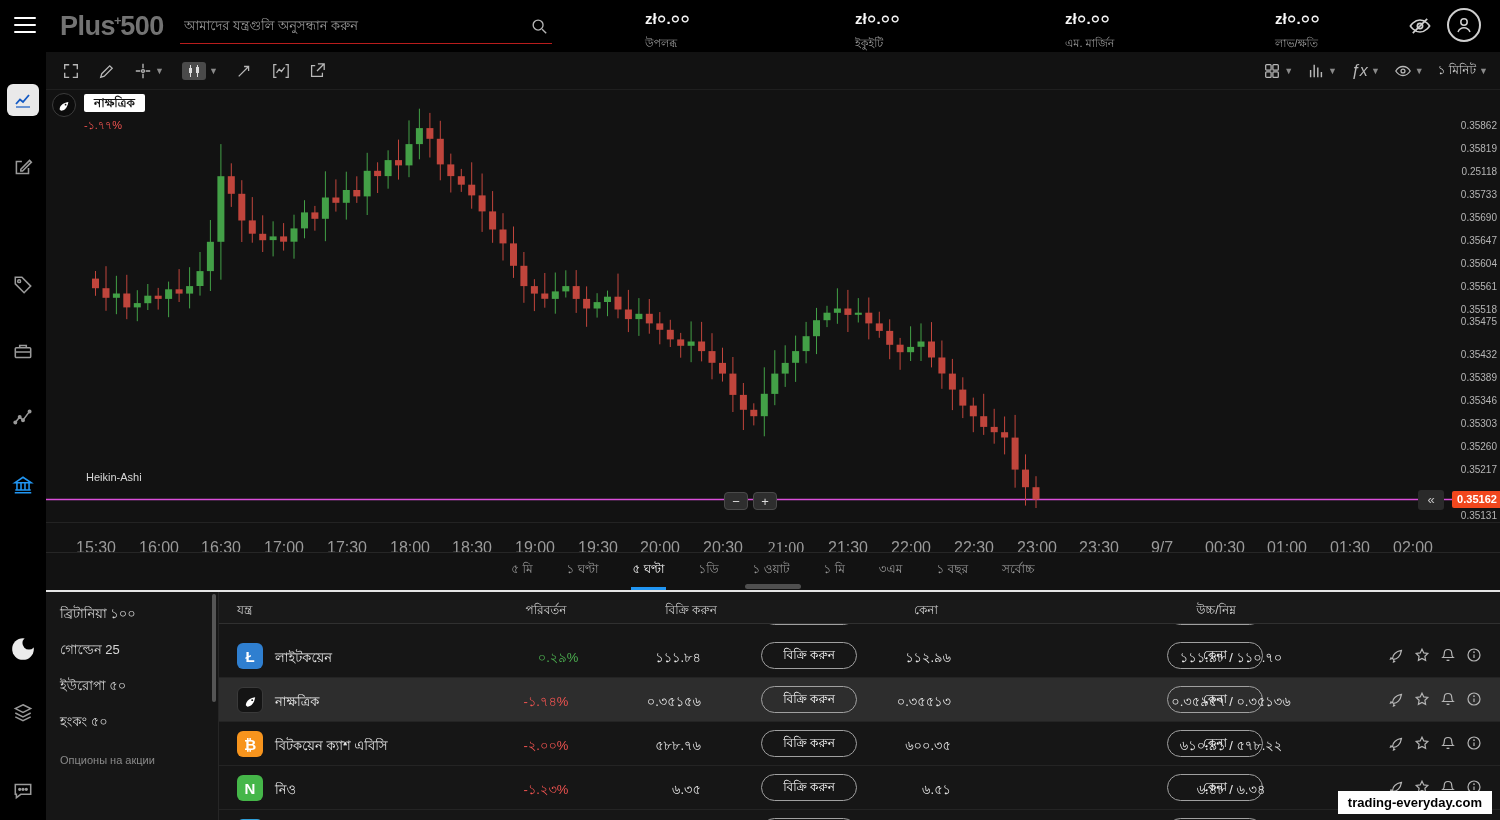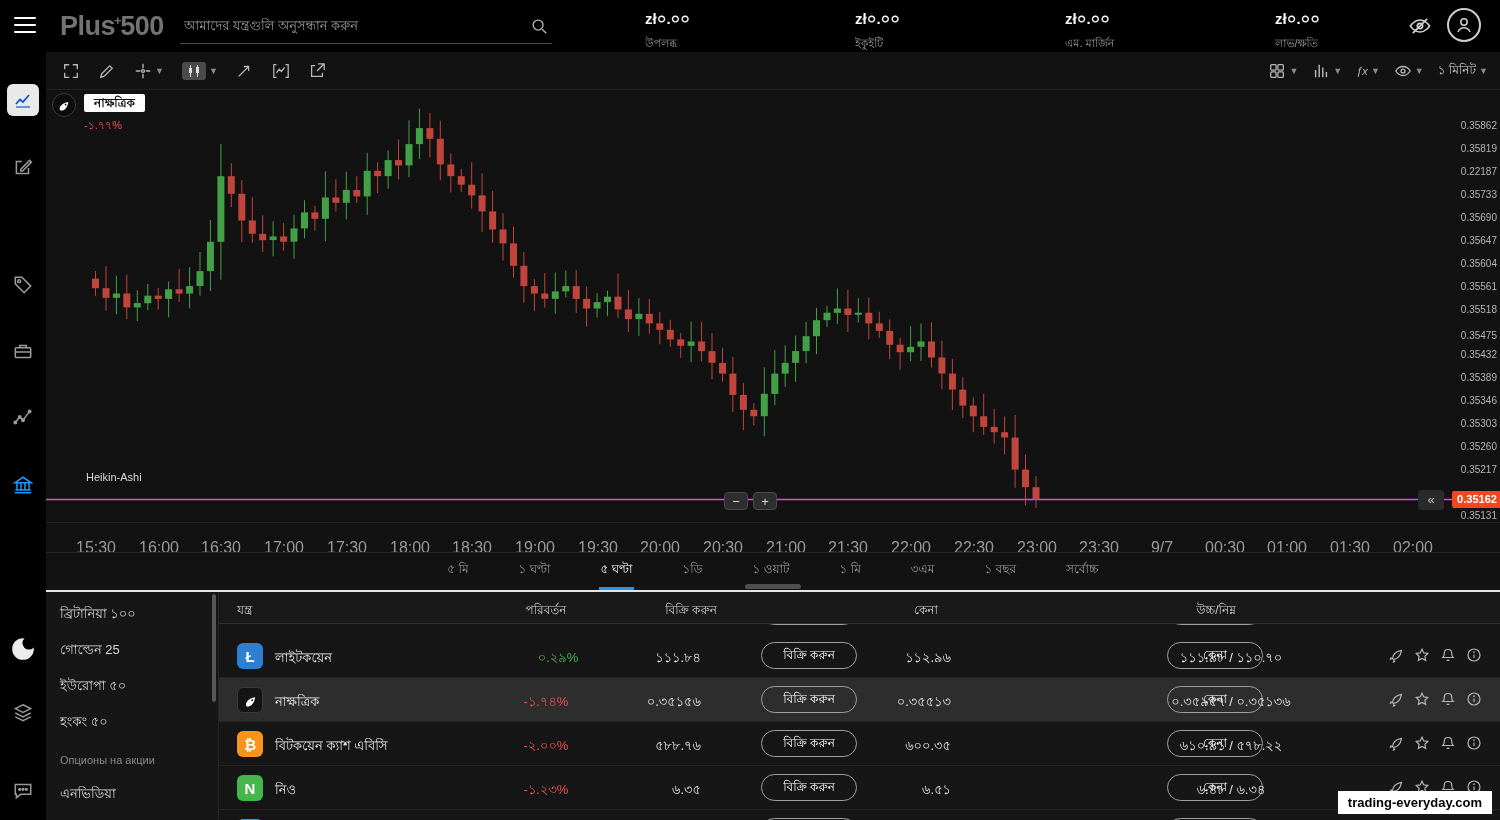--- a/index.html
+++ b/index.html
@@ -25,41 +25,41 @@
   .sidebar{position:absolute;left:0;top:52px;width:46px;height:768px;background:#000;z-index:20;}
   .side-ic{position:absolute;left:50%;transform:translateX(-50%);cursor:pointer;display:flex;align-items:center;justify-content:center;}
   .side-sel-box{width:32px;height:32px;background:#e9e9e9;border-radius:6px;display:flex;align-items:center;justify-content:center;}
   
   .toolbar{position:absolute;left:46px;top:52px;width:1454px;height:38px;background:#121212;border-bottom:1px solid #1f1f1f;z-index:10;}
   .tb-left{position:absolute;left:16px;top:0;height:38px;display:flex;align-items:center;gap:18px;}
   .tb-right{position:absolute;right:12px;top:0;height:38px;display:flex;align-items:center;gap:14px;}
   .tb-item{display:flex;align-items:center;gap:3px;cursor:pointer;color:#b8b8b8;}
   .chev{font-size:9px;color:#8a8a8a;}
   .candle-thumb{width:24px;height:18px;background:#4a4a4a;border-radius:3px;display:flex;align-items:center;justify-content:center;}
-  .fx{font-size:11px;font-style:italic;color:#b8b8b8;}
+  .fx{font-size:16px;font-style:italic;color:#b8b8b8;}
   .interval{font-size:12px;color:#cfcfcf;}
   
   .chart-area{position:absolute;left:46px;top:90px;width:1454px;height:462px;background:#121212;}
   #plot{position:absolute;left:0;top:0;}
   .legend{position:absolute;left:6px;top:3px;display:flex;align-items:flex-start;gap:8px;z-index:5;}
   .legend-ic{width:24px;height:24px;background:#0c0c0c;border:1px solid #3c3c3c;border-radius:50%;display:flex;align-items:center;justify-content:center;}
   .legend-chip{background:#fff;color:#111;font-size:12px;font-weight:bold;padding:2px 10px;border-radius:2px;cursor:pointer;}
   .legend-chg{font-size:11px;color:#ef5350;margin-top:3px;}
   .study-label{position:absolute;left:40px;top:381px;font-size:11px;color:#d8d8d8;z-index:4;}
   .y-axis{position:absolute;left:1408px;top:0;width:46px;height:432px;z-index:4;}
   .y-tick{position:absolute;right:3px;font-size:10px;color:#b5b5b5;}
   .price-badge{position:absolute;left:1406px;width:50px;height:17px;background:#f1471d;color:#fff;font-size:11px;font-weight:bold;text-align:center;line-height:17px;border-radius:2px;z-index:6;}
   .collapse-btn{position:absolute;left:1372px;top:400px;width:26px;height:20px;background:#2a2a2a;border-radius:3px;color:#c5c5c5;font-size:13px;text-align:center;line-height:19px;cursor:pointer;z-index:6;}
   .zoom-ctrls{position:absolute;left:678px;top:402px;display:flex;gap:5px;z-index:6;}
   .zoom-btn{width:24px;height:18px;background:#2e2e2e;border:1px solid #4a4a4a;border-radius:4px;color:#ddd;font-size:13px;line-height:15px;text-align:center;cursor:pointer;padding:0;}
   .time-axis{position:absolute;left:0;top:432px;width:1454px;height:30px;border-top:1px solid #232323;}
   .x-tick{position:absolute;top:16px;transform:translateX(-50%);font-size:16px;color:#9a9a9a;}
   
   .tf-row{position:absolute;left:46px;top:552px;width:1454px;height:38px;background:#121212;border-top:1px solid #262626;}
-  .tf-tabs{display:flex;justify-content:center;align-items:stretch;gap:46px;height:100%;}
+  .tf-tabs{display:flex;justify-content:center;align-items:stretch;gap:30px;height:100%;}
   .tf-tab{font-size:12px;color:#9a9a9a;display:flex;align-items:center;cursor:pointer;border-bottom:3px solid transparent;padding:0 2px;}
   .tf-tab.sel{color:#fff;border-bottom-color:#2196f3;}
   .drag-handle{position:absolute;left:50%;bottom:1px;transform:translateX(-50%);width:56px;height:5px;background:#4f4f4f;border-radius:3px;cursor:row-resize;}
   
   .bottom{position:absolute;left:46px;top:590px;width:1454px;height:230px;background:#161616;border-top:2px solid #e5e5e5;}
   .watchlist{position:absolute;left:0;top:0;width:172px;height:230px;padding-top:4px;overflow:hidden;}
   .wl-item{height:36px;line-height:36px;padding-left:14px;font-size:13px;color:#d6d6d6;cursor:pointer;white-space:nowrap;}
   .wl-section{height:36px;line-height:40px;padding-left:14px;font-size:11px;color:#8a8a8a;white-space:nowrap;}
   .wl-scrollbar{position:absolute;left:166px;top:2px;width:4px;height:108px;background:#555;border-radius:2px;cursor:grab;}
   .vdiv{position:absolute;left:172px;top:0;width:1px;height:230px;background:#262626;}
@@ -480,28 +480,28 @@
       </span>
       <span>
         <span class="legend-chip">নাক্ষত্রিক</span>
         <div class="legend-chg">-১.৭৭%</div>
       </span>
     </div>
     <div class="study-label">Heikin-Ashi</div>
     <div class="y-axis" id="y-axis">
         <div class="y-tick" style="top: 30px; text-align: right;">0.35862</div>
         <div class="y-tick" style="top: 53px;">0.35819</div>
-        <div class="y-tick" style="top: 76px;">0.22187</div>
+        <div class="y-tick" style="top: 76px;">0.25118</div>
         <div class="y-tick" style="top: 99px;">0.35733</div>
         <div class="y-tick" style="top: 122px;">0.35690</div>
         <div class="y-tick" style="top: 145px;">0.35647</div>
         <div class="y-tick" style="top: 168px;">0.35604</div>
         <div class="y-tick" style="top: 191px;">0.35561</div>
         <div class="y-tick" style="top: 214px;">0.35518</div>
-        <div class="y-tick" style="top: 240px; padding-left: 42px;">0.35475</div>
+        <div class="y-tick" style="top: 226px; padding-left: 42px;">0.35475</div>
         <div class="y-tick" style="top: 259px;">0.35432</div>
         <div class="y-tick" style="top: 282px;">0.35389</div>
         <div class="y-tick" style="top: 305px;">0.35346</div>
         <div class="y-tick" style="top: 328px;">0.35303</div>
         <div class="y-tick" style="top: 351px;">0.35260</div>
         <div class="y-tick" style="top: 374px;">0.35217</div>
         <div class="y-tick" style="top: 420px;">0.35131</div>
       </div>
     <div class="price-badge" id="price-badge" style="top: 401px;">0.35162</div>
     <div class="collapse-btn">«</div>
@@ -514,21 +514,21 @@
         <div class="x-tick" style="left: 113px;">16:00</div>
         <div class="x-tick" style="left: 175px;">16:30</div>
         <div class="x-tick" style="left: 238px;">17:00</div>
         <div class="x-tick" style="left: 301px;">17:30</div>
         <div class="x-tick" style="left: 364px;">18:00</div>
         <div class="x-tick" style="left: 426px;">18:30</div>
         <div class="x-tick" style="left: 489px;">19:00</div>
         <div class="x-tick" style="left: 552px;">19:30</div>
         <div class="x-tick" style="left: 614px;">20:00</div>
         <div class="x-tick" style="left: 677px;">20:30</div>
-        <div class="x-tick" style="left: 740px;">21:00</div>
+        <div class="x-tick" style="left: 740px; font-family: Liberation Serif, serif;">21:00</div>
         <div class="x-tick" style="left: 802px;">21:30</div>
         <div class="x-tick" style="left: 865px;">22:00</div>
         <div class="x-tick" style="left: 928px;">22:30</div>
         <div class="x-tick" style="left: 991px;">23:00</div>
         <div class="x-tick" style="left: 1053px;">23:30</div>
         <div class="x-tick" style="left: 1116px;">9/7</div>
         <div class="x-tick" style="left: 1179px;">00:30</div>
         <div class="x-tick" style="left: 1241px;">01:00</div>
         <div class="x-tick" style="left: 1304px;">01:30</div>
         <div class="x-tick" style="left: 1367px;">02:00</div>
@@ -550,21 +550,20 @@
     <div class="drag-handle"></div>
   </div>
 
   <div class="bottom">
     <div class="watchlist" id="watchlist">
         <div class="wl-item">ব্রিটানিয়া ১০০</div>
         <div class="wl-item">গোল্ডেন 25</div>
         <div class="wl-item">ইউরোপা ৫০</div>
         <div class="wl-item">হংকং ৫০</div>
         <div class="wl-section">Опционы на акции</div>
-        <div class="wl-item">এনভিডিয়া</div>
       </div>
     <div class="wl-scrollbar"></div>
     <div class="vdiv"></div>
     <div class="tbl">
       <div class="thead">
         <span class="th th-instr">যন্ত্র</span>
         <span class="th th-center" style="left:327px">পরিবর্তন</span>
         <span class="th th-center" style="left:472px">বিক্রি করুন</span>
         <span class="th th-center" style="left:707px">কেনা</span>
         <span class="th th-center" style="left:997px">উচ্চ/নিম্ন</span>

